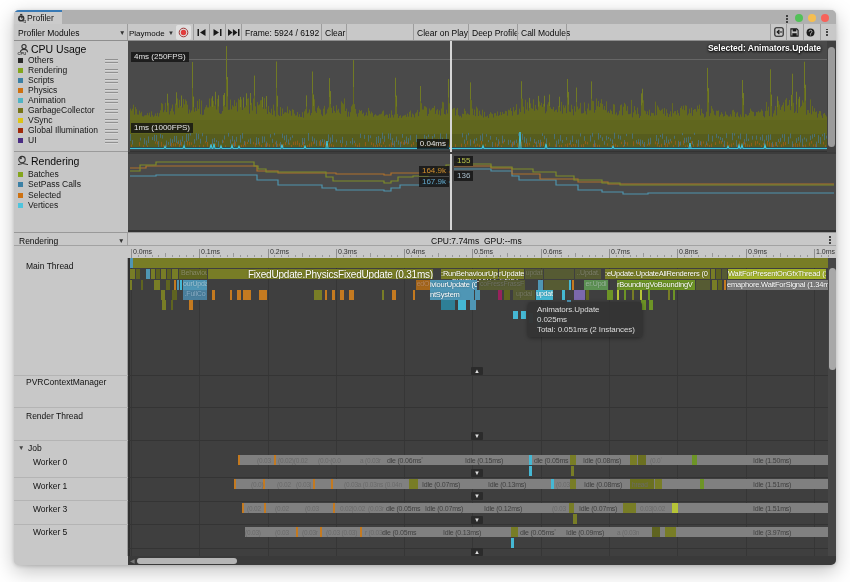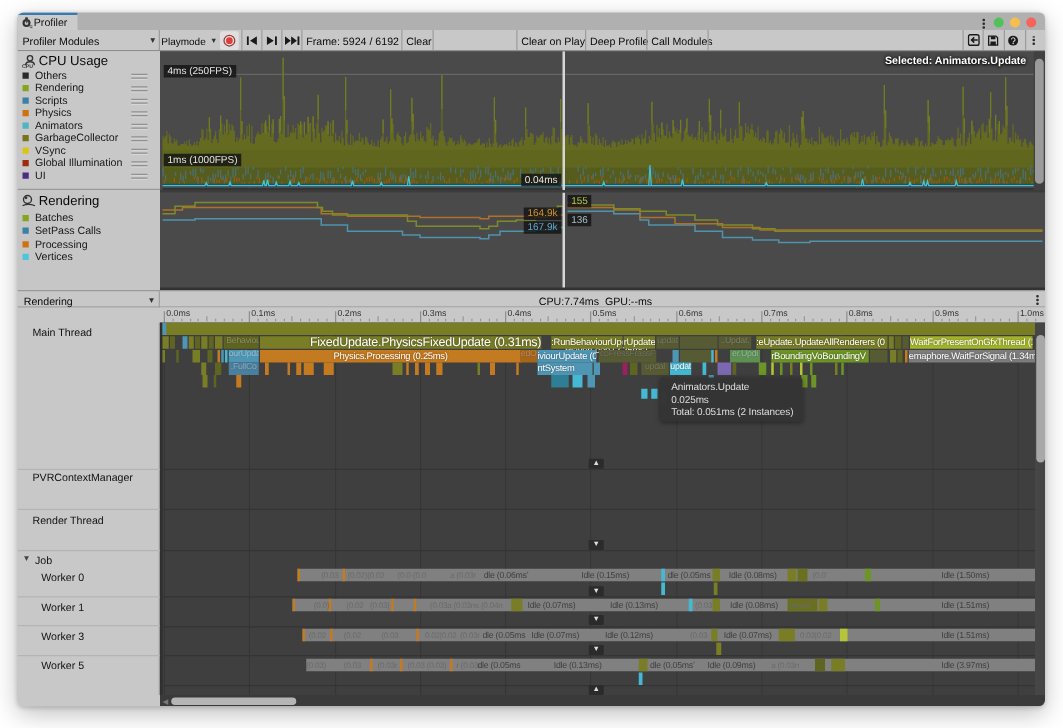--- a/index.html
+++ b/index.html
@@ -154,21 +154,21 @@
 <div class="leg" style="left:4px; top:45px; width:104px;">
         <i style="background:#ce7111"></i>
         <b>Physics</b>
         <div class="handle" style="top:1px;">
           <div></div>
           <div></div>
         </div>
       </div>
 <div class="leg" style="left:4px; top:55px; width:104px;">
         <i style="background:#50b4c6"></i>
-        <b>Animators</b>
+        <b>Animation</b>
         <div class="handle" style="top:1px;">
           <div></div>
           <div></div>
         </div>
       </div>
 <div class="leg" style="left:4px; top:65px; width:104px;">
         <i style="background:#77741a"></i>
         <b>GarbageCollector</b>
         <div class="handle" style="top:1px;">
           <div></div>
@@ -236,21 +236,21 @@
 <div class="leg" style="left:4px; top:18px; width:104px;">
         <i style="background:#84a51d"></i>
         <b>Batches</b>
       </div>
 <div class="leg" style="left:4px; top:28.4px; width:104px;">
         <i style="background:#3c80a5"></i>
         <b>SetPass Calls</b>
       </div>
 <div class="leg" style="left:4px; top:38.8px; width:104px;">
         <i style="background:#ce7111"></i>
-        <b>Processing</b>
+        <b>Selected</b>
       </div>
 <div class="leg" style="left:4px; top:49.199999999999996px; width:104px;">
         <i style="background:#4fc4dd"></i>
         <b>Vertices</b>
       </div>
 </div>
 
 <div class="chart" style="top:142px; height:80px; border-top:2px solid #3c3c3c;padding-left:12px;">
 <svg width="708" height="80" viewBox="0 0 708 80" style="position:absolute;left:0;top:0" xmlns="http://www.w3.org/2000/svg">
 <rect x="0" y="0" width="708" height="80" fill="#4a4a4a"></rect>
@@ -471,23 +471,20 @@
       </div>
 <div class="bar" style="left:2px;top:21.5px;width:2px;height:10px;background:#787d26;"></div>
 <div class="bar" style="left:13px;top:21.5px;width:2px;height:10px;background:#5f6420;"></div>
 <div class="bar" style="left:26px;top:21.5px;width:6px;height:10px;background:#787d26;"></div>
 <div class="bar" style="left:38px;top:21.5px;width:4px;height:10px;background:#5f6420;"></div>
 <div class="bar" style="left:46px;top:21.5px;width:2px;height:10px;background:#c47a20;"></div>
 <div class="bar" style="left:49px;top:21.5px;width:2px;height:10px;background:#4f96b5;"></div>
 <div class="bar" style="left:52px;top:21.5px;width:2px;height:10px;background:#45b8d4;"></div>
 <div class="bar" style="left:55px;top:21.5px;width:24px;height:10px;background:#4f96b5;">
         <span style="color:#eee;font-size:7px;opacity:0.45;text-align:left;">ourUpda</span>
-      </div>
-<div class="bar" style="left:80px;top:21.5px;width:209px;height:10px;background:#c47a20;">
-        <span style="color:#fff;font-size:7.5px;opacity:1;text-align:center;">Physics.Processing (0.25ms)</span>
       </div>
 <div class="bar" style="left:288px;top:21.5px;width:14px;height:10px;background:#a5661a;">
         <span style="color:#caa;font-size:7px;opacity:0.45;text-align:center;">edO</span>
       </div>
 <div class="bar" style="left:302px;top:21.5px;width:47px;height:10px;background:#4f96b5;">
         <span style="color:#fff;font-size:7.5px;opacity:1;text-align:left;">iviourUpdate (0.0</span>
       </div>
 <div class="bar" style="left:351px;top:21.5px;width:46px;height:10px;background:#565b33;">
         <span style="color:#889;font-size:7px;opacity:0.45;text-align:center;">coFressFrassF</span>
       </div>

